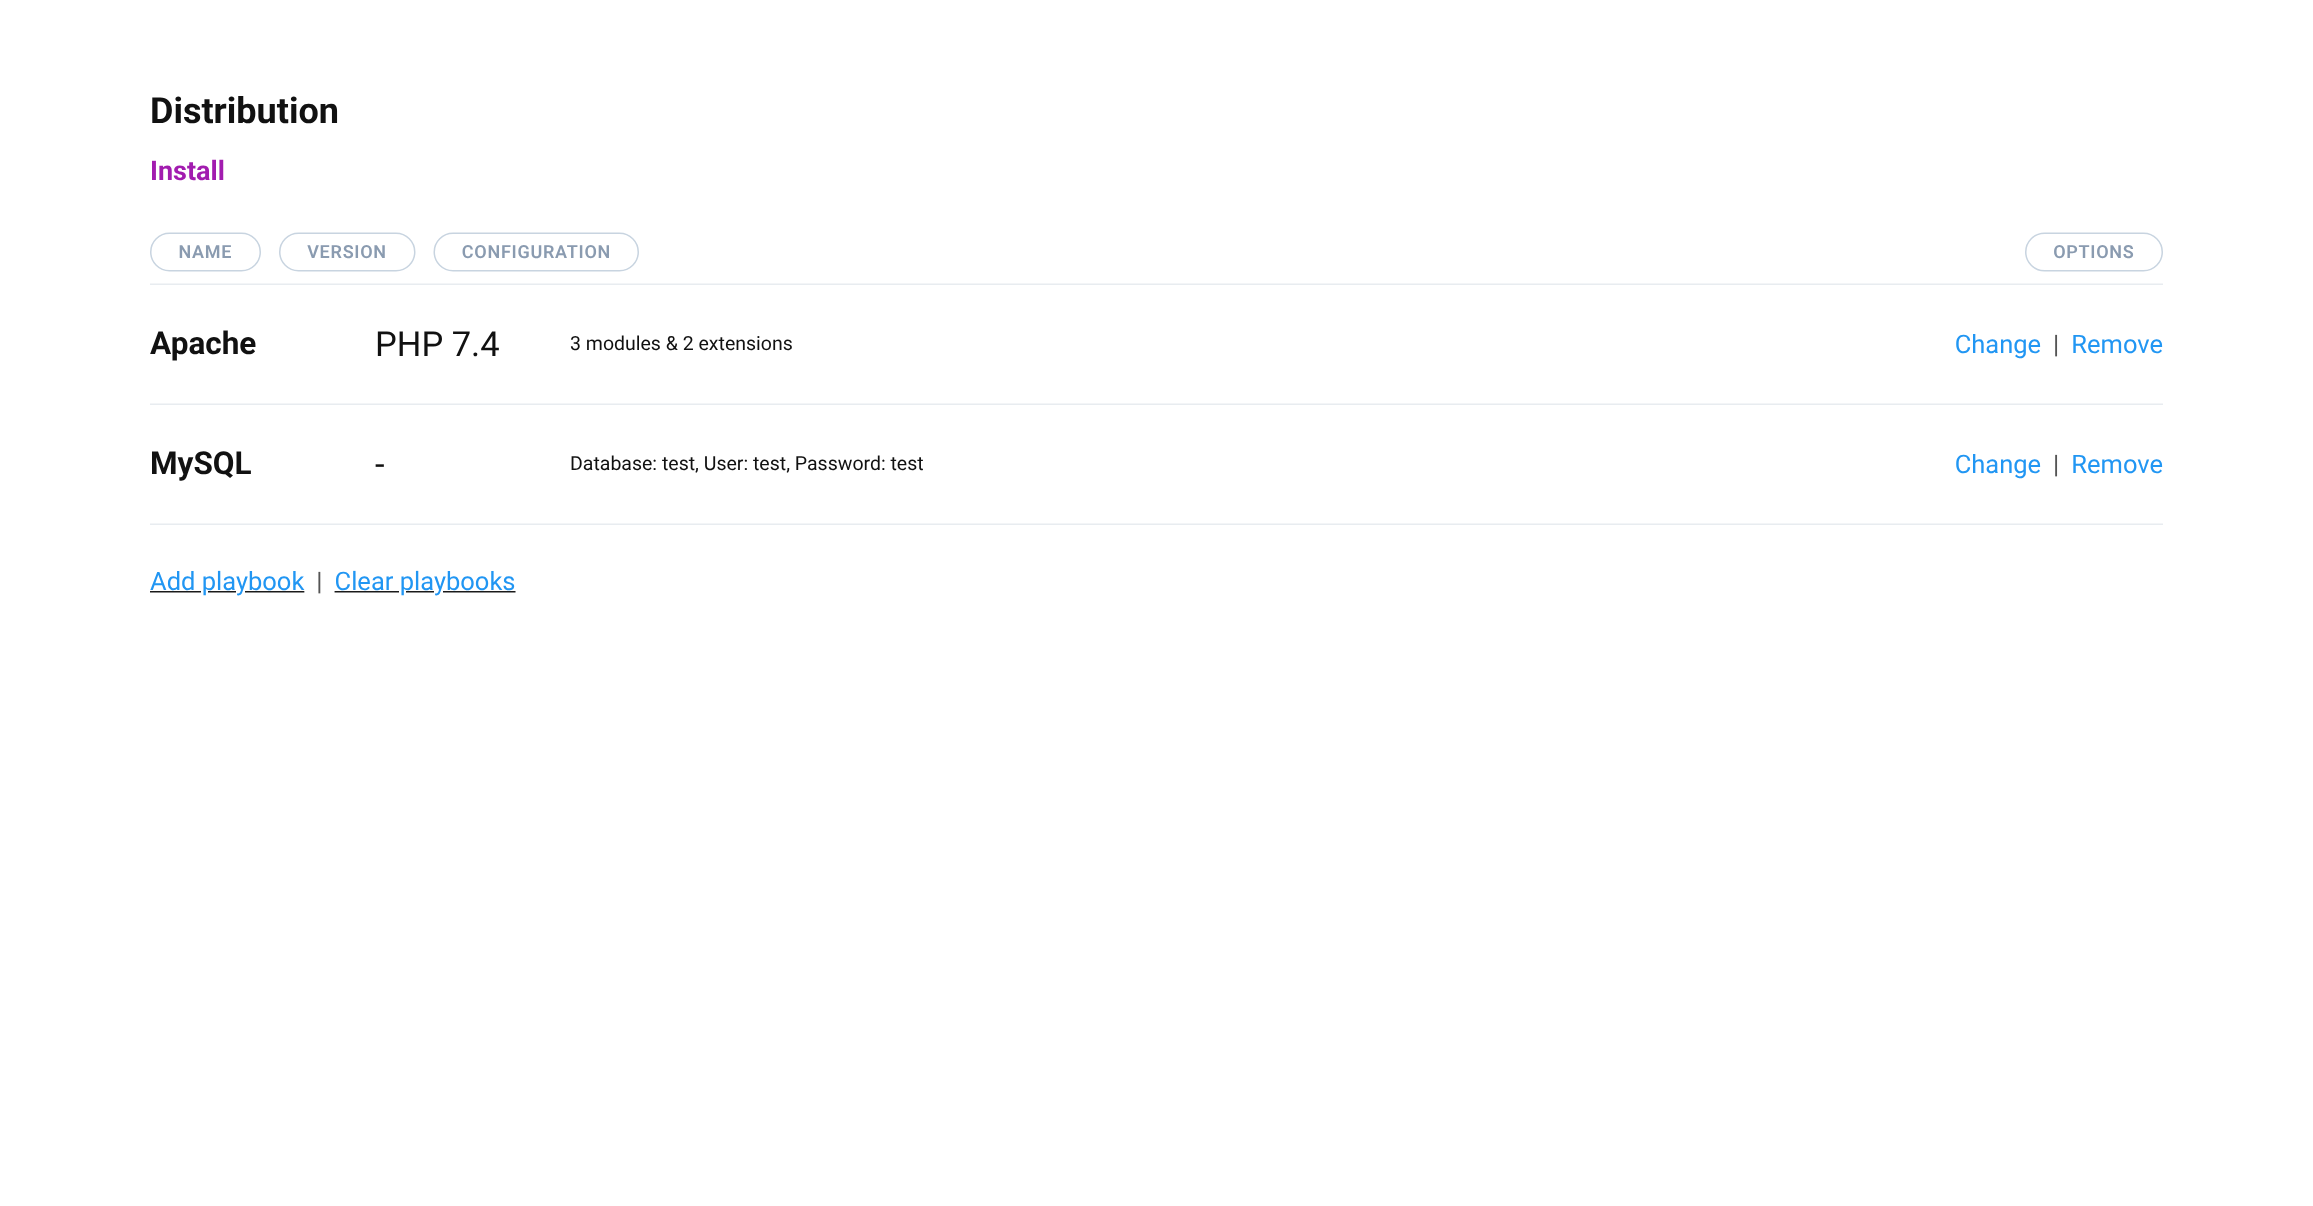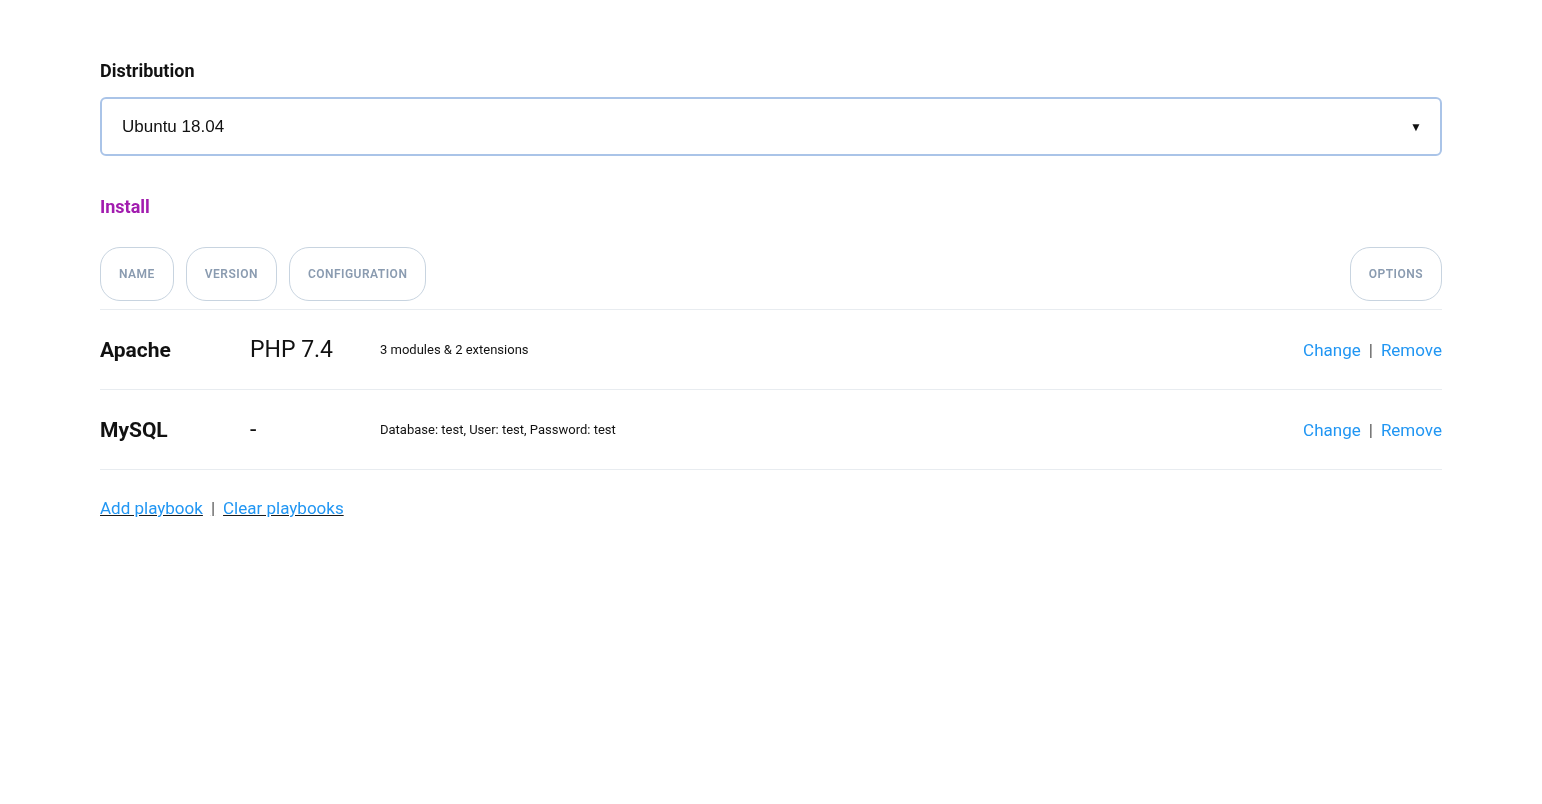--- a/index.html
+++ b/index.html
@@ -11,21 +11,21 @@
     body {
       font-family: -apple-system, BlinkMacSystemFont, 'Segoe UI', Roboto, Helvetica, Arial, sans-serif;
       background: #ffffff;
       color: #1a1a1a;
       font-size: 16px;
       padding: 60px 100px;
     }
 
     .section-label {
       font-weight: 700;
-      font-size: 18px;
+      font-size: 24px;
       margin-bottom: 16px;
       color: #111;
     }
 
     .distribution-select-wrapper {
       position: relative;
       margin-bottom: 40px;
     }
 
     .distribution-select {
@@ -67,21 +67,21 @@
       display: flex;
       align-items: center;
       gap: 12px;
       margin-bottom: 8px;
     }
 
     .col-header-badge {
       display: inline-block;
       border: 1.5px solid #c8d4e0;
       border-radius: 20px;
-      padding: 19px 18px;
+      padding: 5px 18px;
       font-size: 12px;
       font-weight: 600;
       color: #8a9bb0;
       letter-spacing: 0.04em;
       background: #fff;
     }
 
     .col-options {
       margin-left: auto;
     }
@@ -154,30 +154,20 @@
 
     .playbook-separator {
       color: #555;
     }
   </style>
 </head>
 <body>
 
 <div>
   <div class="section-label">Distribution</div>
-  <div class="distribution-select-wrapper">
-    <select class="distribution-select">
-      <option value="Ubuntu 18.04">Ubuntu 18.04</option>
-      <option value="Ubuntu 20.04">Ubuntu 20.04</option>
-      <option value="Ubuntu 22.04">Ubuntu 22.04</option>
-      <option value="Debian 10">Debian 10</option>
-      <option value="CentOS 7">CentOS 7</option>
-    </select>
-    <span class="select-arrow">▼</span>
-  </div>
 </div>
 
 <div class="install-section">
   <div class="install-label">Install</div>
 
   <div class="table-header">
     <span class="col-header-badge">NAME</span>
     <span class="col-header-badge">VERSION</span>
     <span class="col-header-badge">CONFIGURATION</span>
     <span class="col-header-badge col-options">OPTIONS</span>

